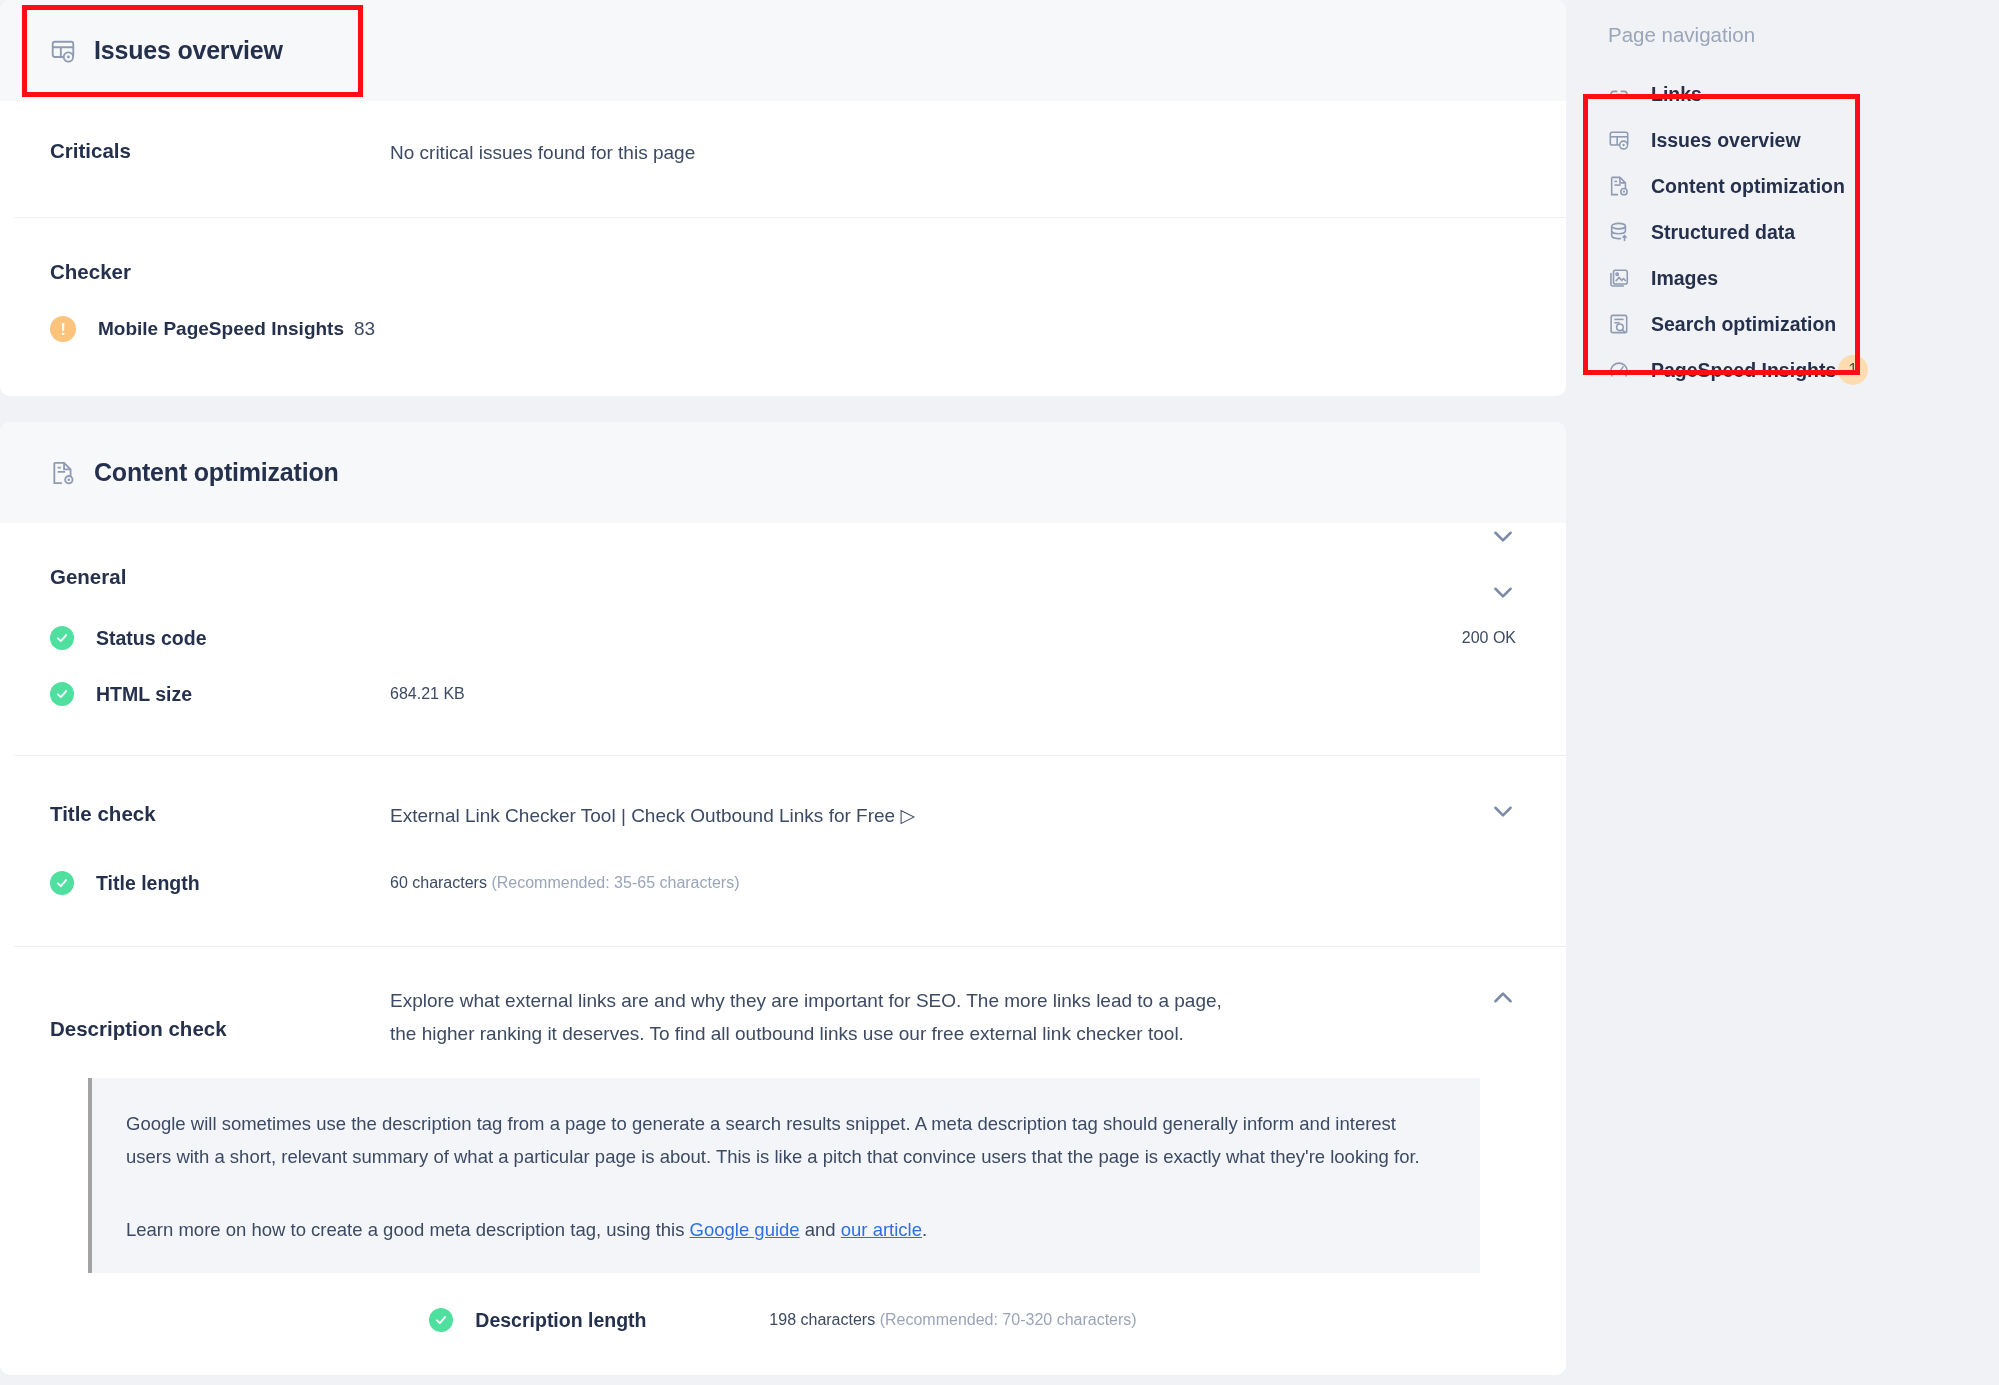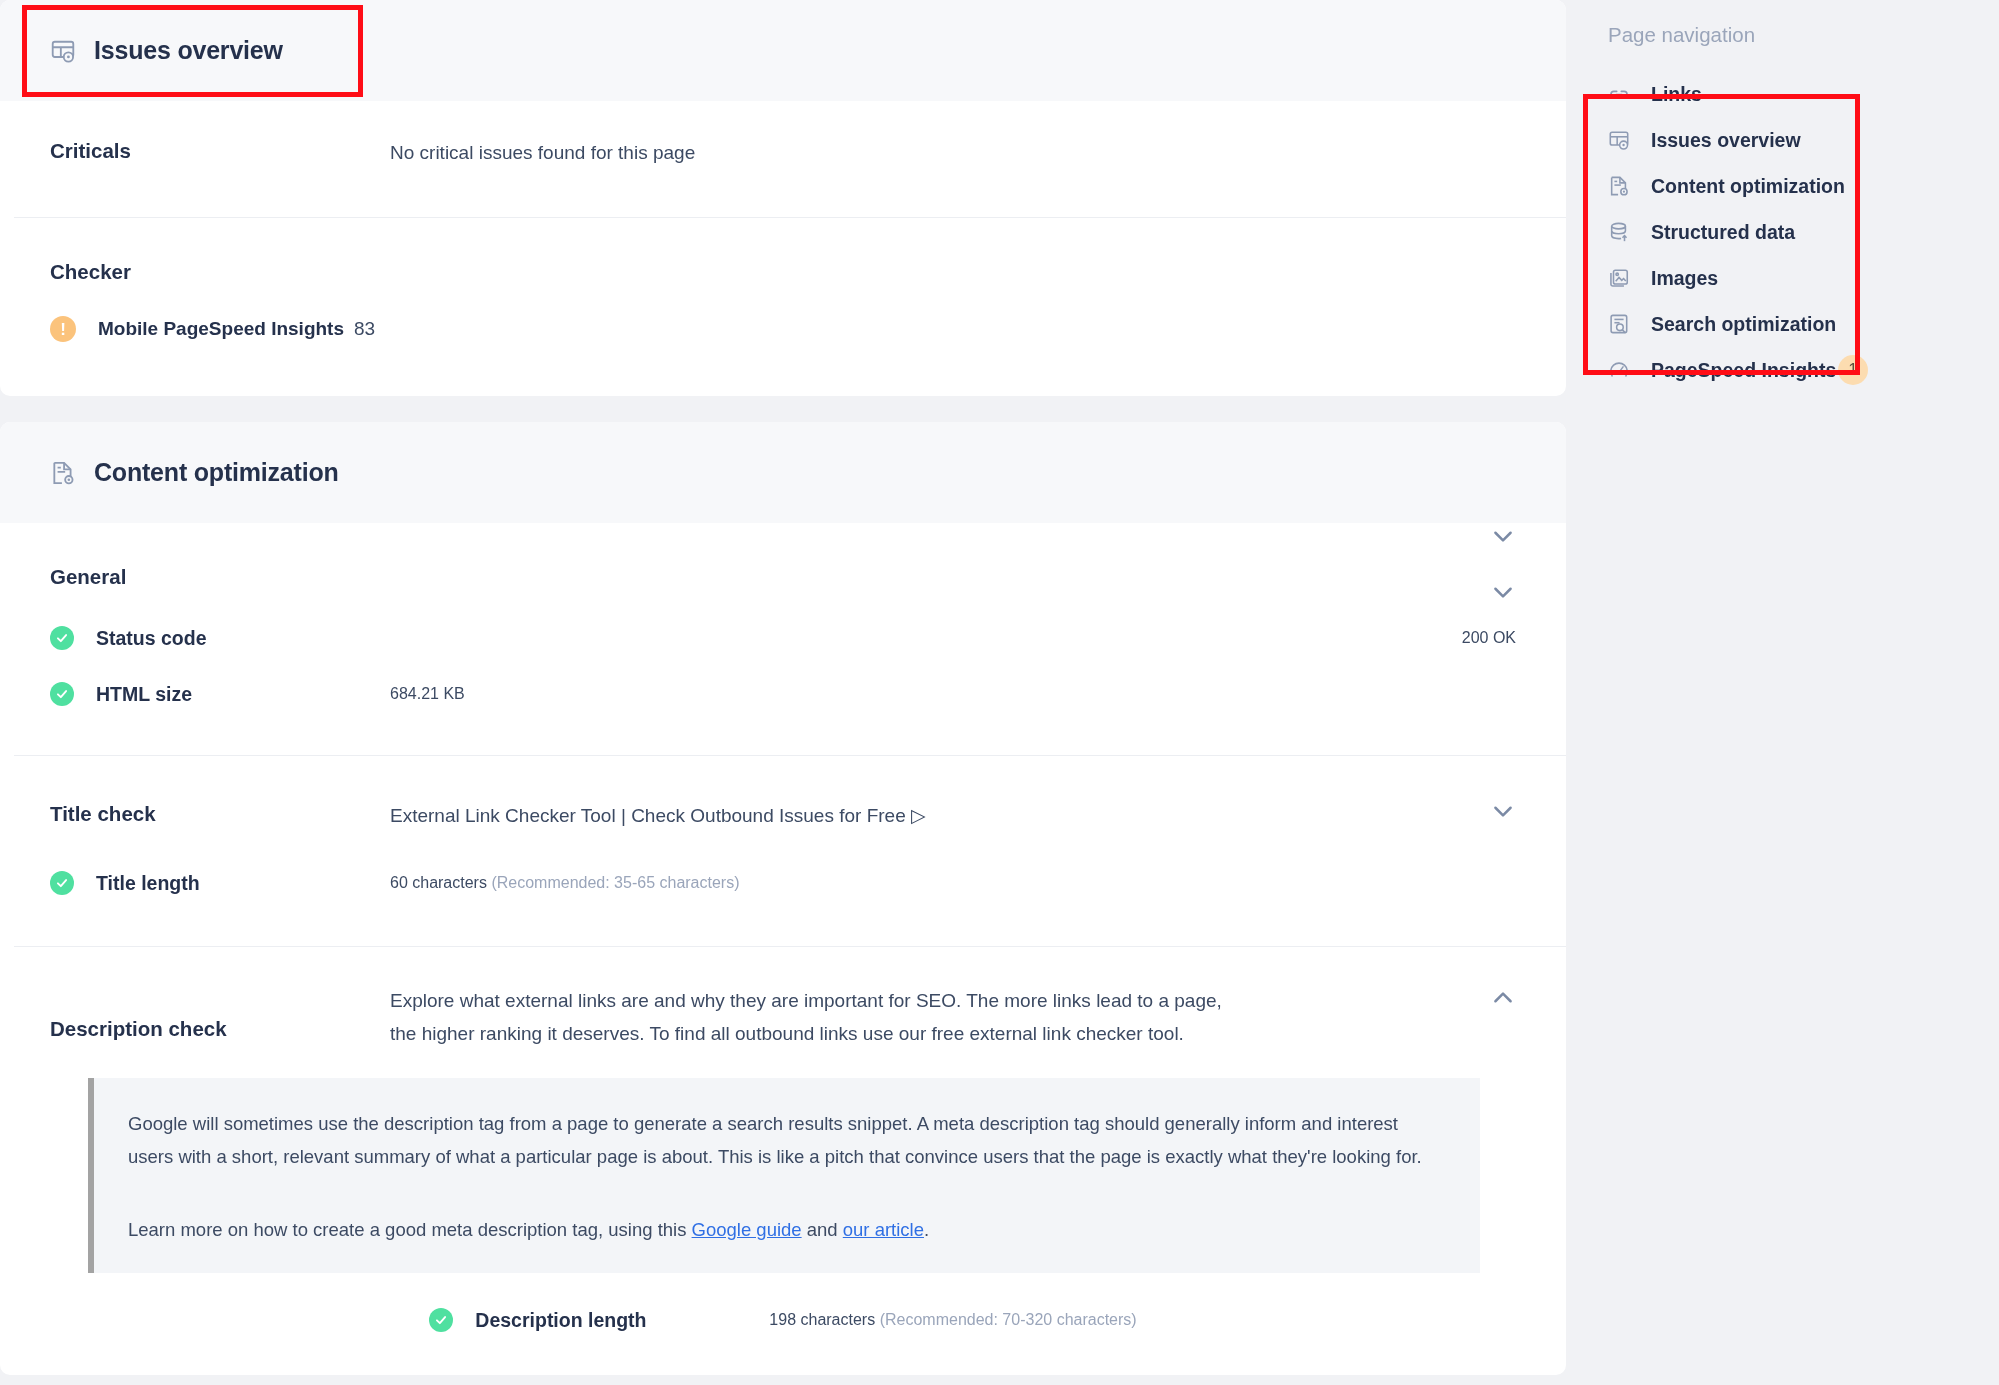--- a/index.html
+++ b/index.html
@@ -130,21 +130,21 @@
 
   .block { position: relative; }
 
   .title-row-label {
     font-size: 20.5px; font-weight: 700; color: #25314c;
     width: 340px; flex: 0 0 340px;
   }
 
   .desc-note {
     background: #f3f5f8;
-    border-left: 6px solid #a3a3a3;
+    border-left: 4px solid #a3a3a3;
     padding: 30px 34px 26px 34px;
     margin-left: 38px;
     margin-right: 36px;
     color: #3c4a63;
     font-size: 18.5px;
     line-height: 1.78;
   }
   .desc-note p + p { margin-top: 40px; }
   .lnk { color: #2f6fe4; }
 
@@ -285,21 +285,21 @@
               </svg>
           </span>
         </div>
       </div>
 
       <div class="divider"></div>
 
       <div class="sect block" style="padding-top:46px;padding-bottom:48px;">
         <div class="row-split">
           <span class="title-row-label">Title check</span>
-          <span class="row-value">External Link Checker Tool | Check Outbound Issues for Free ▷</span>
+          <span class="row-value">External Link Checker Tool | Check Outbound Links for Free ▷</span>
           <span class="chev" style="top:42px;">
             <svg viewBox="0 0 24 24" fill="none" stroke="currentColor" stroke-width="2.3" stroke-linecap="round" stroke-linejoin="round">
                 <polyline points="5,9 12,16 19,9"></polyline>
               </svg>
           </span>
         </div>
 
         <div class="check-row" style="margin-top:28px;">
           <span class="lbl">
             <span class="ok-badge">

